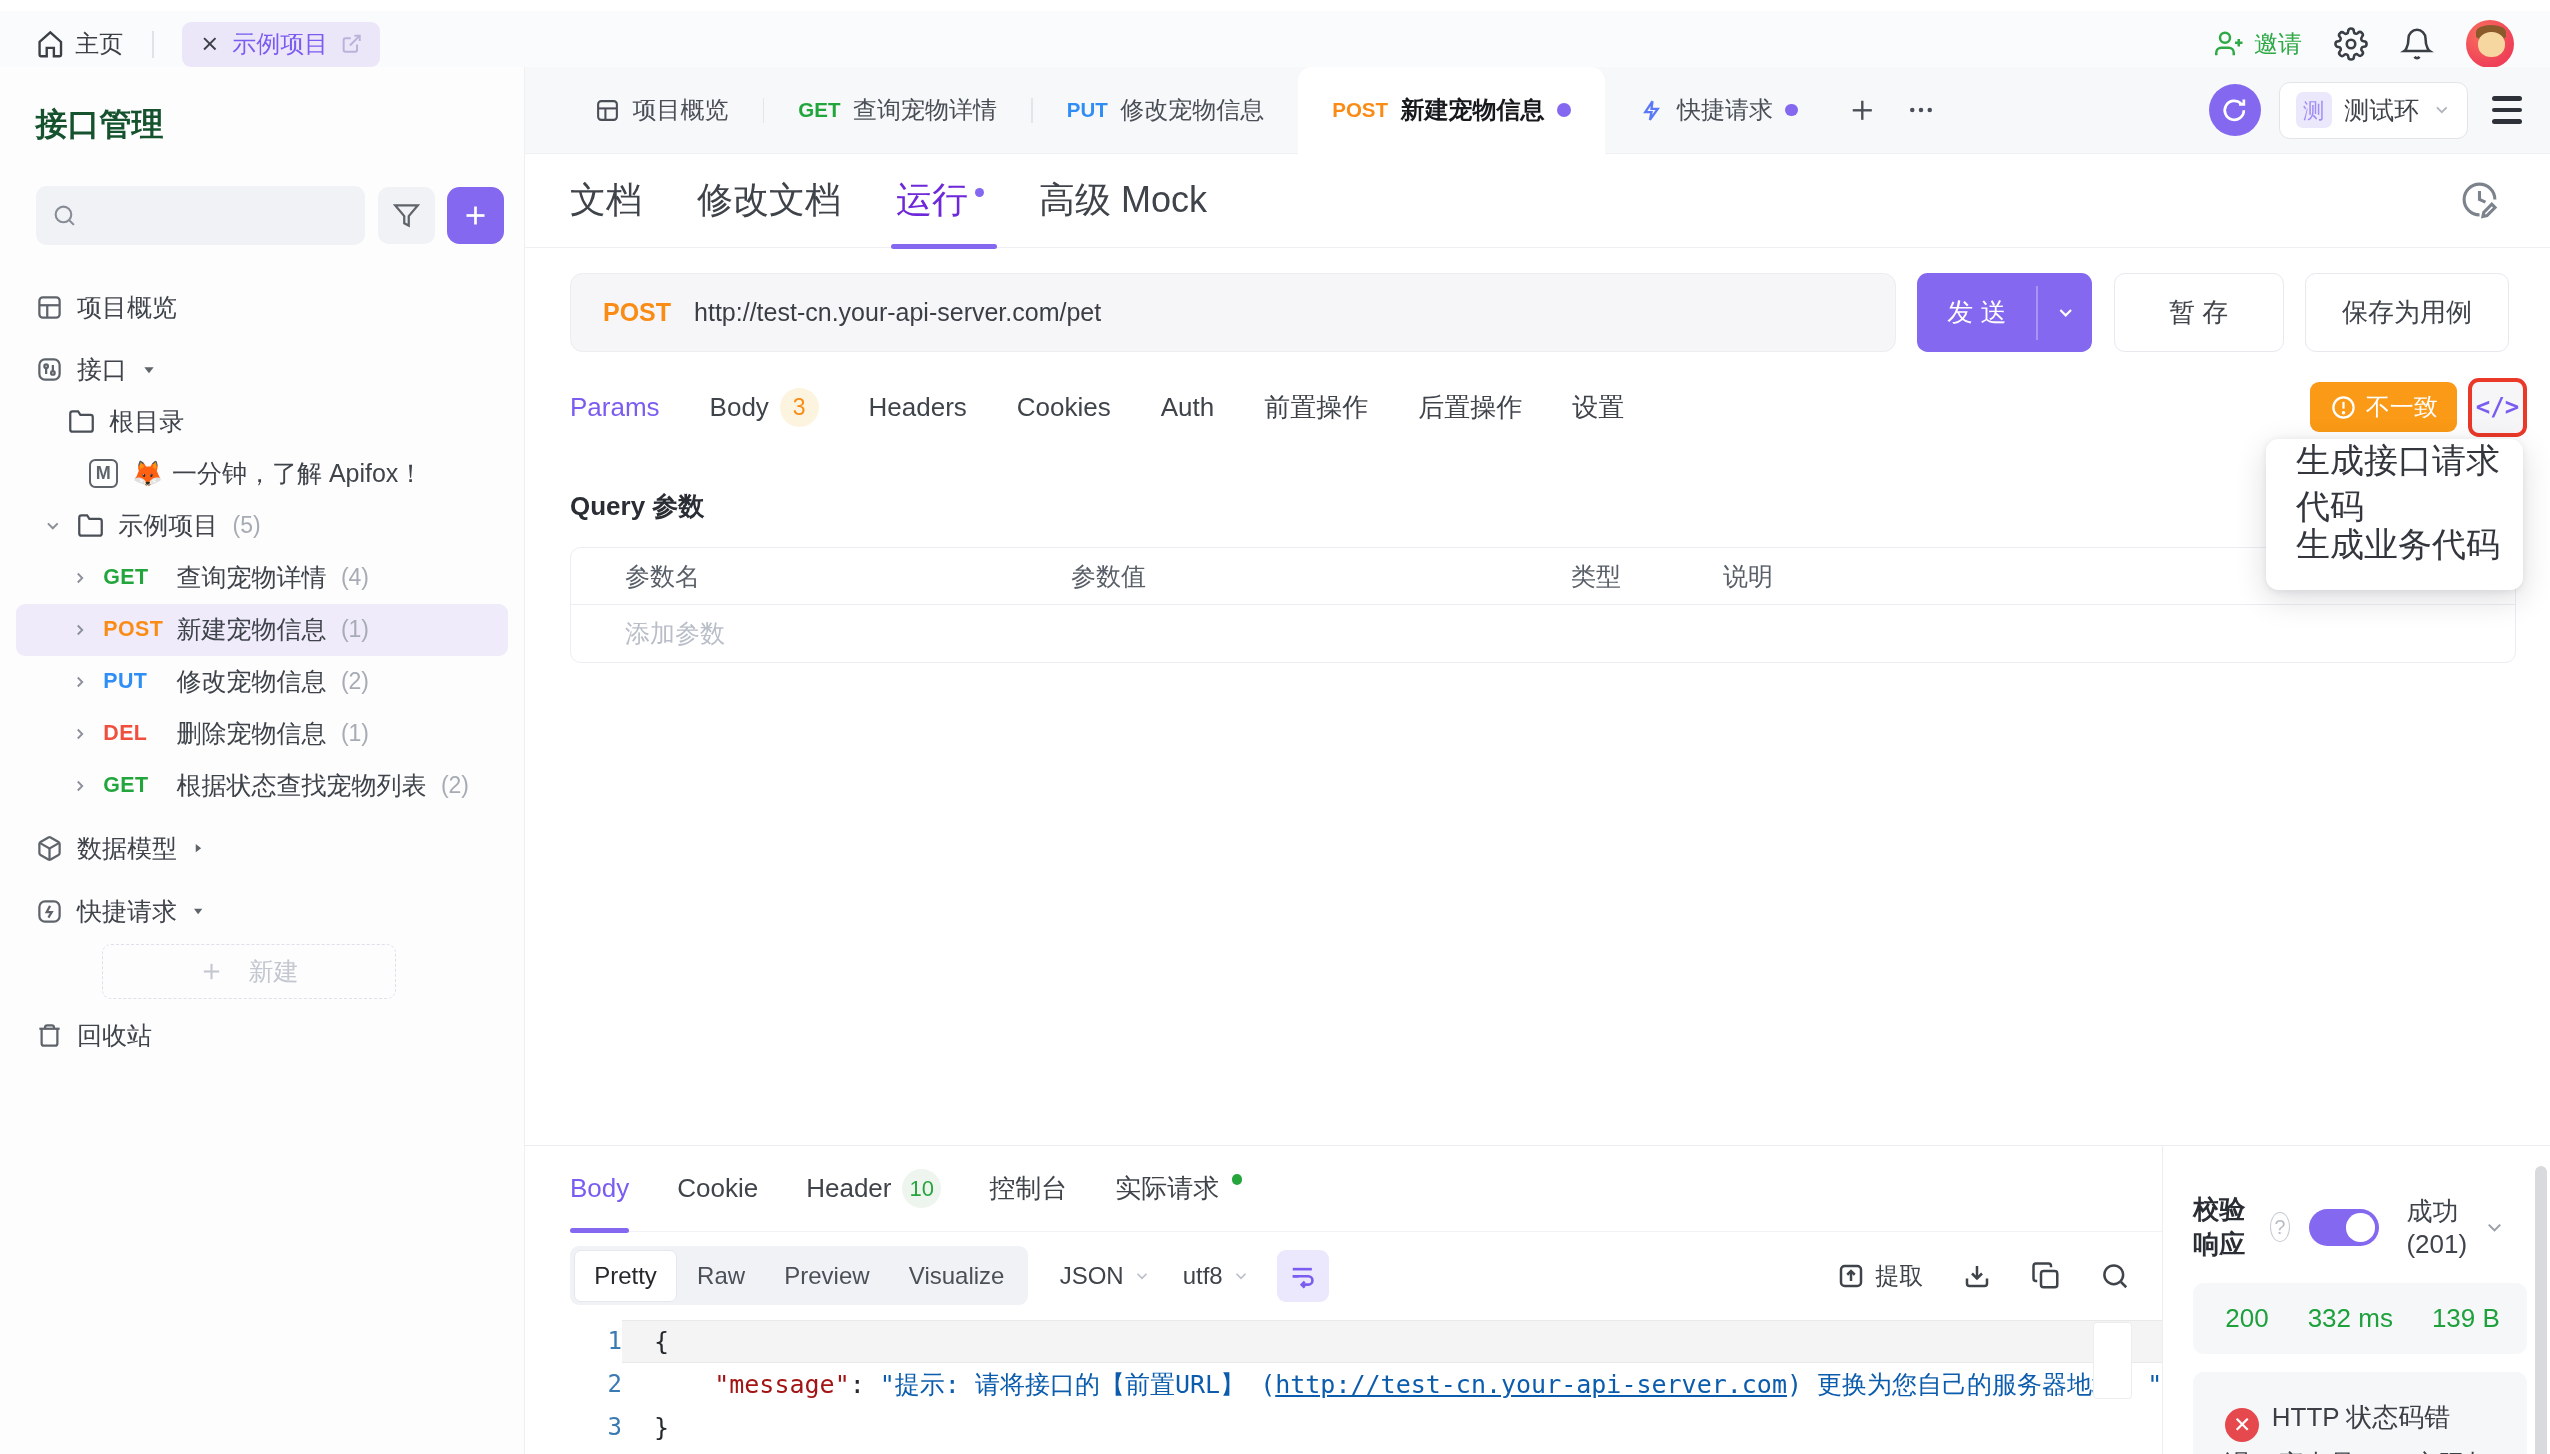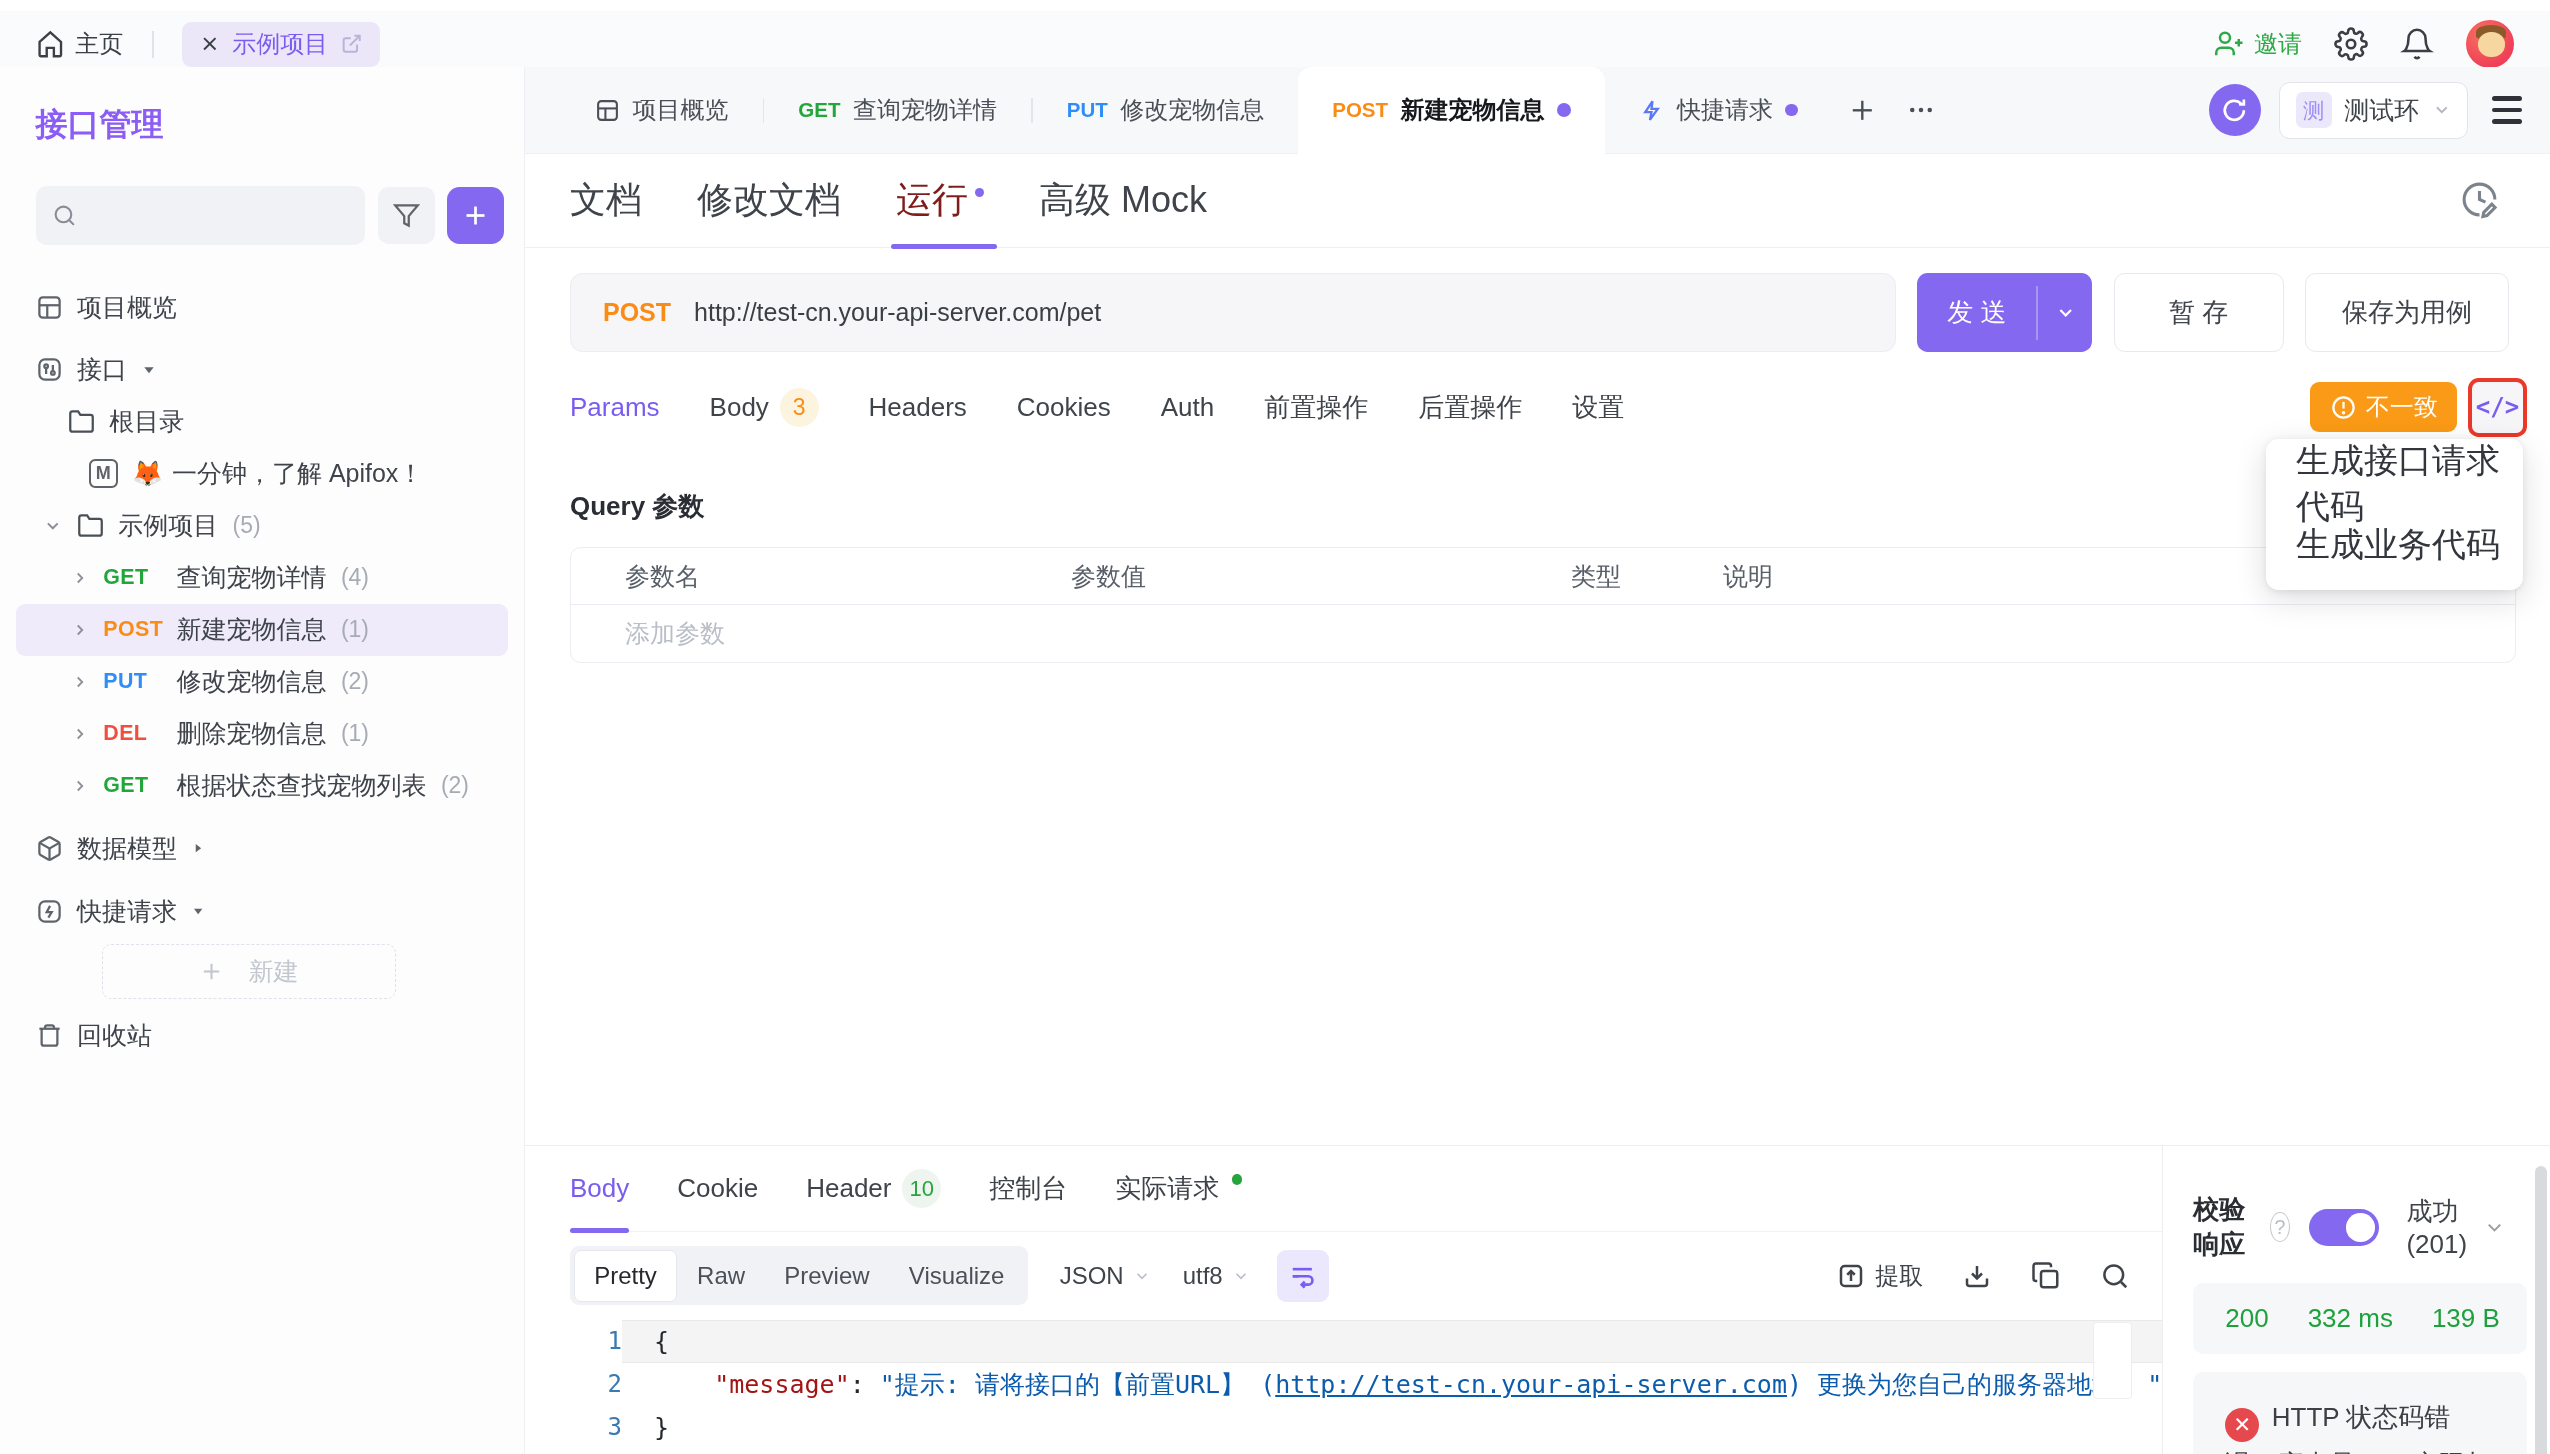--- a/index.html
+++ b/index.html
@@ -23,21 +23,21 @@
   .avatar { width:48px; height:48px; border-radius:50%; position:relative; overflow:hidden;
     background:radial-gradient(circle at 35% 30%, #f9705e 0%, #ef4058 70%); }
   .avatar .hair { position:absolute; top:4.5px; left:9.8px; width:30px; height:14.3px; background:#8a5a2b;
     border-radius:50% 50% 20% 20%; }
   .avatar .face { position:absolute; top:11.6px; left:11.6px; width:27px; height:25px; background:#f6d7a0;
     border-radius:48%; }
 
   
   .sidebar { position:absolute; top:67px; left:0; width:525px; bottom:0; background:#fdfdfe;
     border-right:1.8px solid #eef0f3; padding:0 16px; }
-  .sb-title { font-size:32px; font-weight:700; color:#8b5cf6; margin:36px 0 0 19.6px; }
+  .sb-title { font-size:32px; font-weight:700; color:#14532d; margin:36px 0 0 19.6px; }
   .sb-search { display:flex; align-items:center; gap:12.5px; margin:39px 3.6px 0 19.6px; }
   .search-box { flex:1; height:59px; background:#f1f2f5; border-radius:10.7px; display:flex;
     align-items:center; padding:0 16px; gap:10.7px; }
   .search-box input { border:none; outline:none; background:transparent; font-size:23px; width:100%;
     font-family:inherit; color:#3b3f46; }
   .icon-btn { width:57px; height:57px; background:#f1f2f5; border:none; border-radius:10.7px;
     display:flex; align-items:center; justify-content:center; cursor:pointer; }
   .plus-btn { width:57px; height:57px; background:#8468f0; border:none; border-radius:12.5px;
     display:flex; align-items:center; justify-content:center; cursor:pointer; }
   .sb-nav { margin-top:36px; }
@@ -74,21 +74,21 @@
     align-items:center; gap:12.5px; padding:0 16px; cursor:pointer; }
   .env-badge { width:36px; height:36px; background:#ece8fb; color:#9f8df5; border-radius:7.1px;
     font-size:21.4px; display:flex; align-items:center; justify-content:center; }
   .env-name { font-size:25px; color:#3f434a; }
   .burger { display:flex; flex-direction:column; gap:7.1px; cursor:pointer; padding:5.4px; }
   .burger i { width:30px; height:4.5px; background:#2e3238; border-radius:2.7px; }
 
   .subtabs { height:94px; background:#fff; border-bottom:1.8px solid #eef0f3; display:flex;
     align-items:center; gap:55px; padding-left:45px; position:relative; }
   .stab { font-size:36px; color:#3f434a; height:94px; display:flex; align-items:center; cursor:pointer; position:relative; }
-  .stab.active { color:#7f1d1d; }
+  .stab.active { color:#6d28d9; }
   .stab.active .underline { position:absolute; bottom:-1.8px; left:-5.4px; right:-12.5px; height:5.4px;
     background:#8468f0; border-radius:2.7px; }
   .stab .dot { margin:-16px 0 0 7.1px; }
   .clock-btn { position:absolute; right:50px; top:25px; cursor:pointer; }
 
   .urlrow { display:flex; align-items:center; gap:21.4px; padding:25px 41px 0 45px; }
   .url-input { flex:1; height:79px; background:#f6f6f8; border:1.8px solid #ececf1; border-radius:12.5px;
     display:flex; align-items:center; padding:0 9px; }
   .url-method { color:#fa8c16; font-weight:700; font-size:25px; margin:0 23px; }
   .url-input input { flex:1; border:none; outline:none; background:transparent; font-size:25px;

